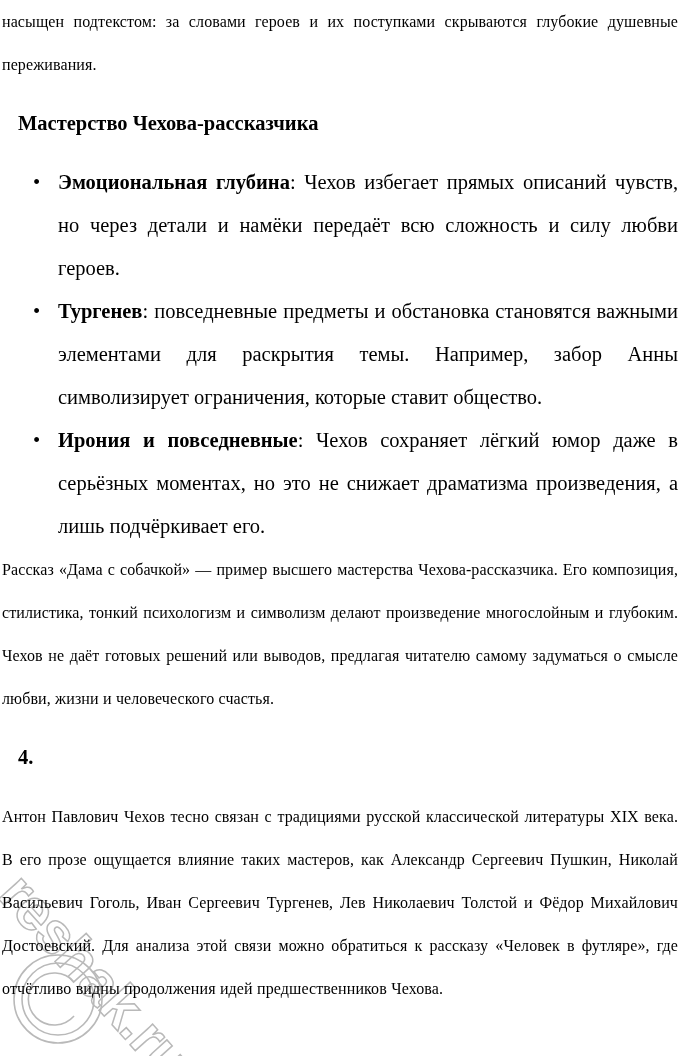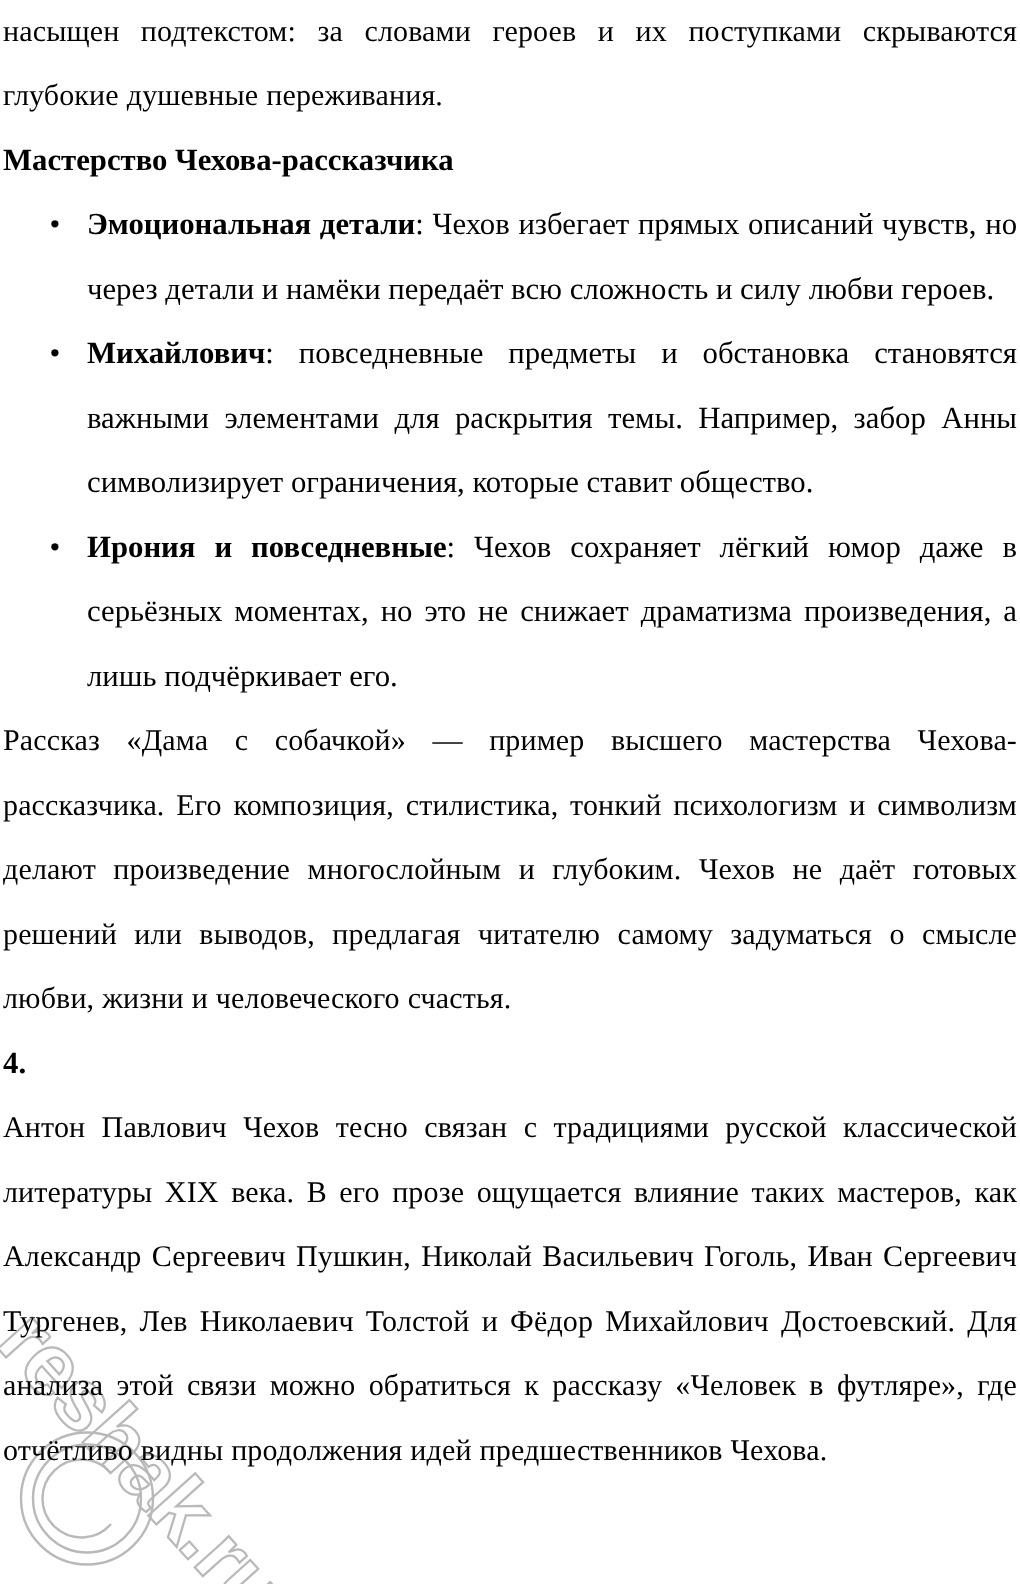--- a/index.html
+++ b/index.html
@@ -22,34 +22,34 @@
     top: 0;
     width: 680px;
     height: 1057px;
     box-sizing: border-box;
     padding: 0 2px;
     z-index: 2;
   }
 
   
   .para {
-    font-size: 20px;
+    font-size: 16px;
     line-height: 43px;
     text-align: justify;
     text-justify: inter-word;
     margin: 0;
     letter-spacing: 0.1px;
     word-spacing: 0.2px;
   }
 
   .heading {
     font-size: 20.5px;
     line-height: 43px;
     font-weight: bold;
-    margin: 0;
+    margin: 16px;
     text-align: left;
   }
 
   
   .cont-top { text-align: justify; }
 
   
   .bullets {
     list-style: none;
     margin: 0;
@@ -118,24 +118,24 @@
 </div>
 
 <div id="page">
 
   <p class="para cont-top">насыщен подтекстом: за словами героев и их поступками скрываются глубокие душевные переживания.</p>
 
   <h2 class="heading">Мастерство Чехова-рассказчика</h2>
 
   <ul class="bullets">
     <li class="bullet-item">
-      <span class="bullet-dot">•</span><span class="bullet-term">Эмоциональная детали</span><span>: </span><span>Чехов избегает прямых описаний чувств, но через детали и намёки передаёт всю сложность и силу любви героев.</span>
+      <span class="bullet-dot">•</span><span class="bullet-term">Эмоциональная глубина</span><span>: </span><span>Чехов избегает прямых описаний чувств, но через детали и намёки передаёт всю сложность и силу любви героев.</span>
     </li>
     <li class="bullet-item">
-      <span class="bullet-dot">•</span><span class="bullet-term">Михайлович</span><span>: </span><span>повседневные предметы и обстановка становятся важными элементами для раскрытия темы. Например, забор Анны символизирует ограничения, которые ставит общество.</span>
+      <span class="bullet-dot">•</span><span class="bullet-term">Тургенев</span><span>: </span><span>повседневные предметы и обстановка становятся важными элементами для раскрытия темы. Например, забор Анны символизирует ограничения, которые ставит общество.</span>
     </li>
     <li class="bullet-item">
       <span class="bullet-dot">•</span><span class="bullet-term">Ирония и повседневные</span><span>: </span><span>Чехов сохраняет лёгкий юмор даже в серьёзных моментах, но это не снижает драматизма произведения, а лишь подчёркивает его.</span>
     </li>
   </ul>
 
   <p class="para">Рассказ «Дама с собачкой» — пример высшего мастерства Чехова-рассказчика. Его композиция, стилистика, тонкий психологизм и символизм делают произведение многослойным и глубоким. Чехов не даёт готовых решений или выводов, предлагая читателю самому задуматься о смысле любви, жизни и человеческого счастья.</p>
 
   <h2 class="heading">4.</h2>
   <p class="para">Антон Павлович Чехов тесно связан с традициями русской классической литературы XIX века. В его прозе ощущается влияние таких мастеров, как Александр Сергеевич Пушкин, Николай Васильевич Гоголь, Иван Сергеевич Тургенев, Лев Николаевич Толстой и Фёдор Михайлович Достоевский. Для анализа этой связи можно обратиться к рассказу «Человек в футляре», где отчётливо видны продолжения идей предшественников Чехова.</p>

